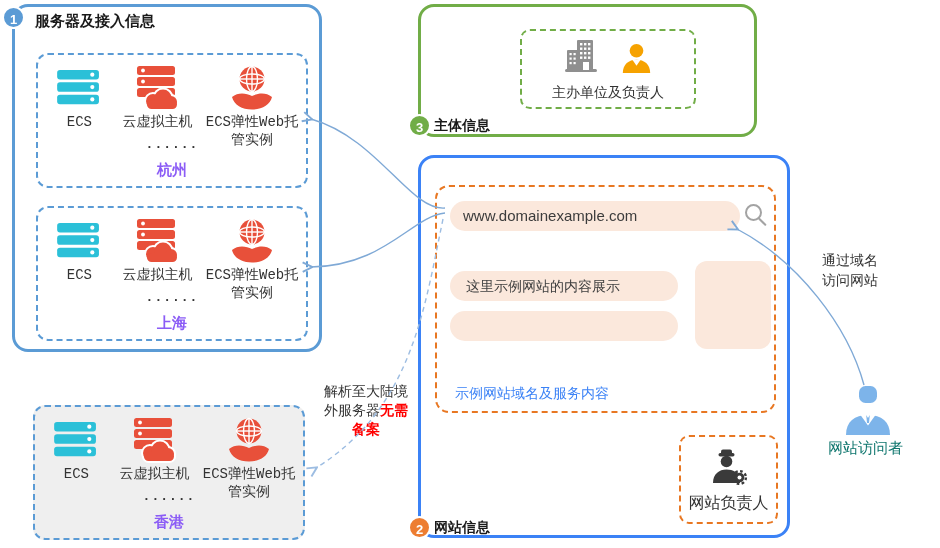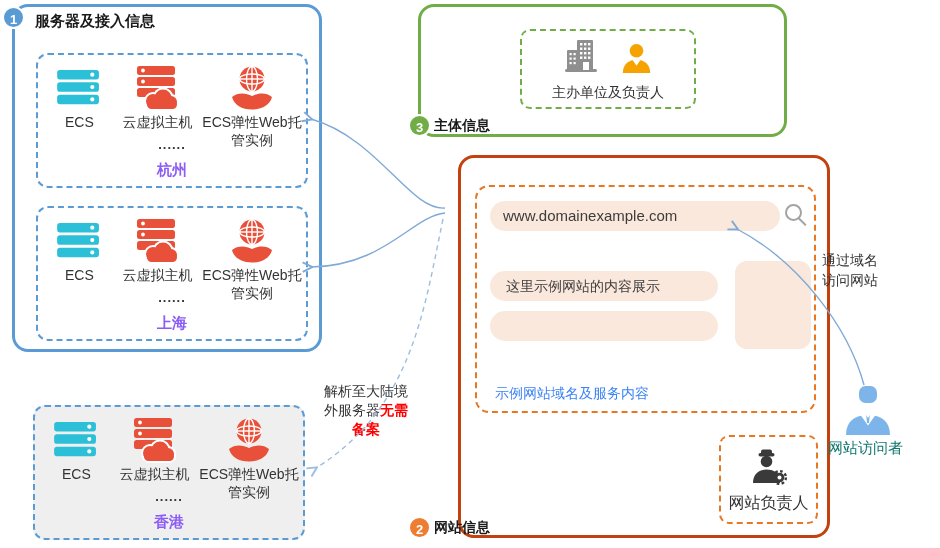--- a/index.html
+++ b/index.html
@@ -3,34 +3,34 @@
 <meta charset="utf-8">
 <style>
   html,body{margin:0;padding:0;background:#fff;}
   body{font-family:"Liberation Sans","DejaVu Sans",sans-serif;color:#222;}
   #stage{position:relative;width:940px;height:548px;background:#fff;overflow:hidden;}
 
   
   .big-box{position:absolute;border-radius:16px;background:#fff;box-sizing:border-box;padding-left:20px;}
   .box-blue{border:3px solid #5b9bd5;}
   .box-green{border:3px solid #71ad47;}
-  .box-orange{border:3px solid #c2410c;margin-left:40px;}
+  .box-orange{border:3px solid #3b82f6;}
 
   
   .badge{position:absolute;width:23px;height:23px;border-radius:50%;border:2px solid #fff;
          color:#fff;font-weight:bold;font-size:13px;line-height:23px;text-align:center;
          box-sizing:border-box;z-index:20;}
   .badge.b1{background:#5b9bd5;}
   .badge.b2{background:#ed7d31;}
   .badge.b3{background:#71ad47;}
   .sec-title{position:absolute;font-weight:bold;font-size:15px;color:#1a1a1a;z-index:20;white-space:nowrap;}
 
   
   .region-box{position:absolute;width:272px;height:135px;border:2px dashed #5b9bd5;
-              border-radius:12px;background:#fff;box-sizing:border-box;}
+              border-radius:12px;background:#fff;box-sizing:border-box;font-family:Liberation Mono, monospace;}
   .region-box.gray{background:#efefef;}
   .cols{position:absolute;top:10px;left:8px;right:4px;display:flex;}
   .col{display:flex;flex-direction:column;align-items:center;}
   .col.c-ecs{width:72px;}
   .col.c-host{width:96px;}
   .col.c-web{width:104px;}
   .icon-cell{height:46px;display:flex;align-items:center;justify-content:center;}
   .item-label{margin-top:3px;font-size:14px;color:#333;text-align:center;line-height:1.25;}
   .item-label.web{width:100px;}
   .dots{position:absolute;bottom:34px;left:0;right:0;text-align:center;
@@ -267,21 +267,21 @@
               <use href="#i-globe-hand"></use>
             </svg>
           </div>
         <div class="item-label web">ECS弹性Web托管实例</div>
       </div>
     </div>
     <div class="dots">......</div>
     <div class="region-name">香港</div>
   </div>
 
-  <div class="big-box box-green" style="left:418px;top:4px;width:369px;height:133px;">
+  <div class="big-box box-green" style="left:418px;top:4px;width:339px;height:133px;">
     <div class="subject-inner">
       <div class="subject-icons">
         <span><svg width="34" height="36">
               <use href="#i-building"></use>
             </svg></span>
         <span style="color:#f6a200;"><svg width="33" height="31">
               <use href="#i-person"></use>
             </svg></span>
       </div>
       <div class="subject-label">主办单位及负责人</div>

